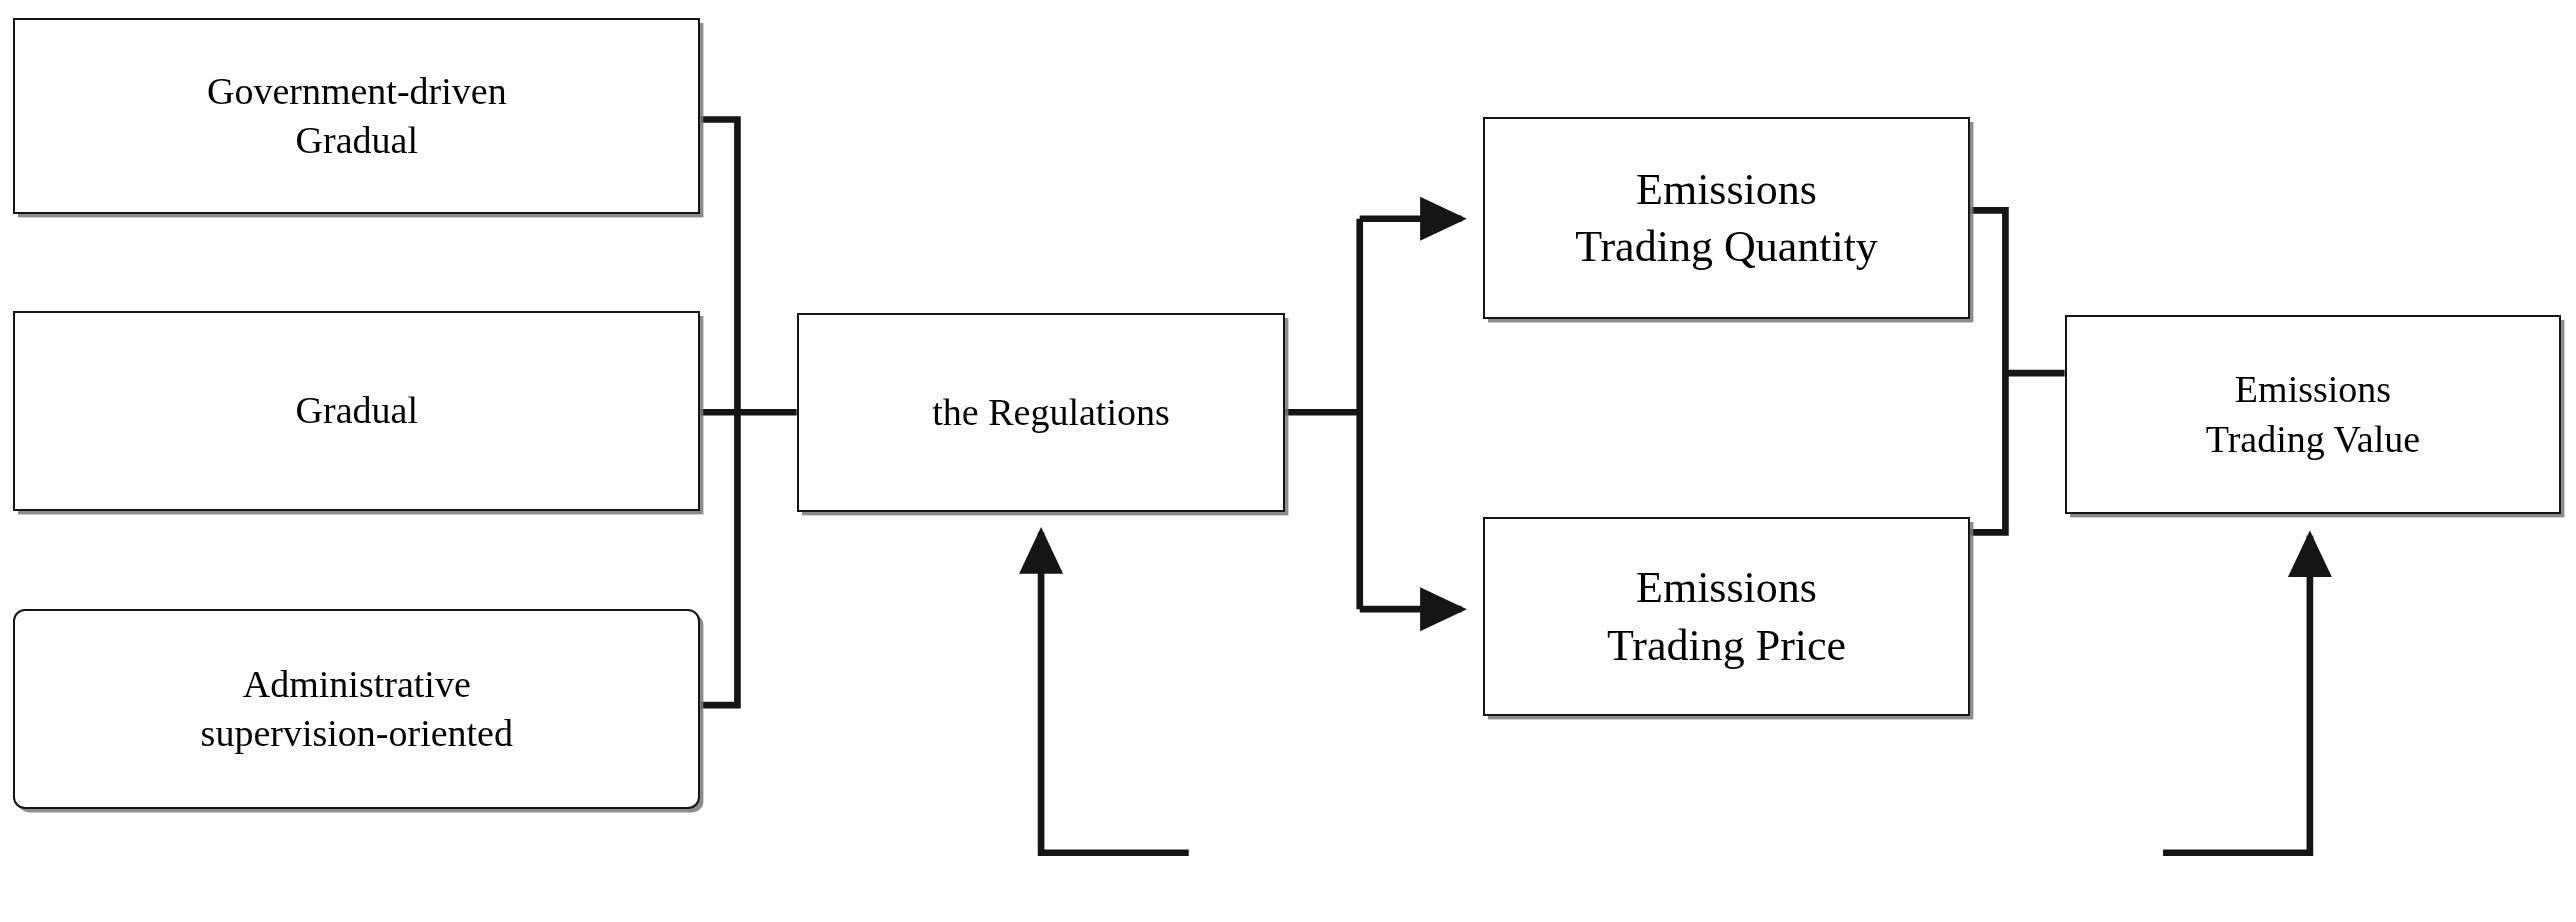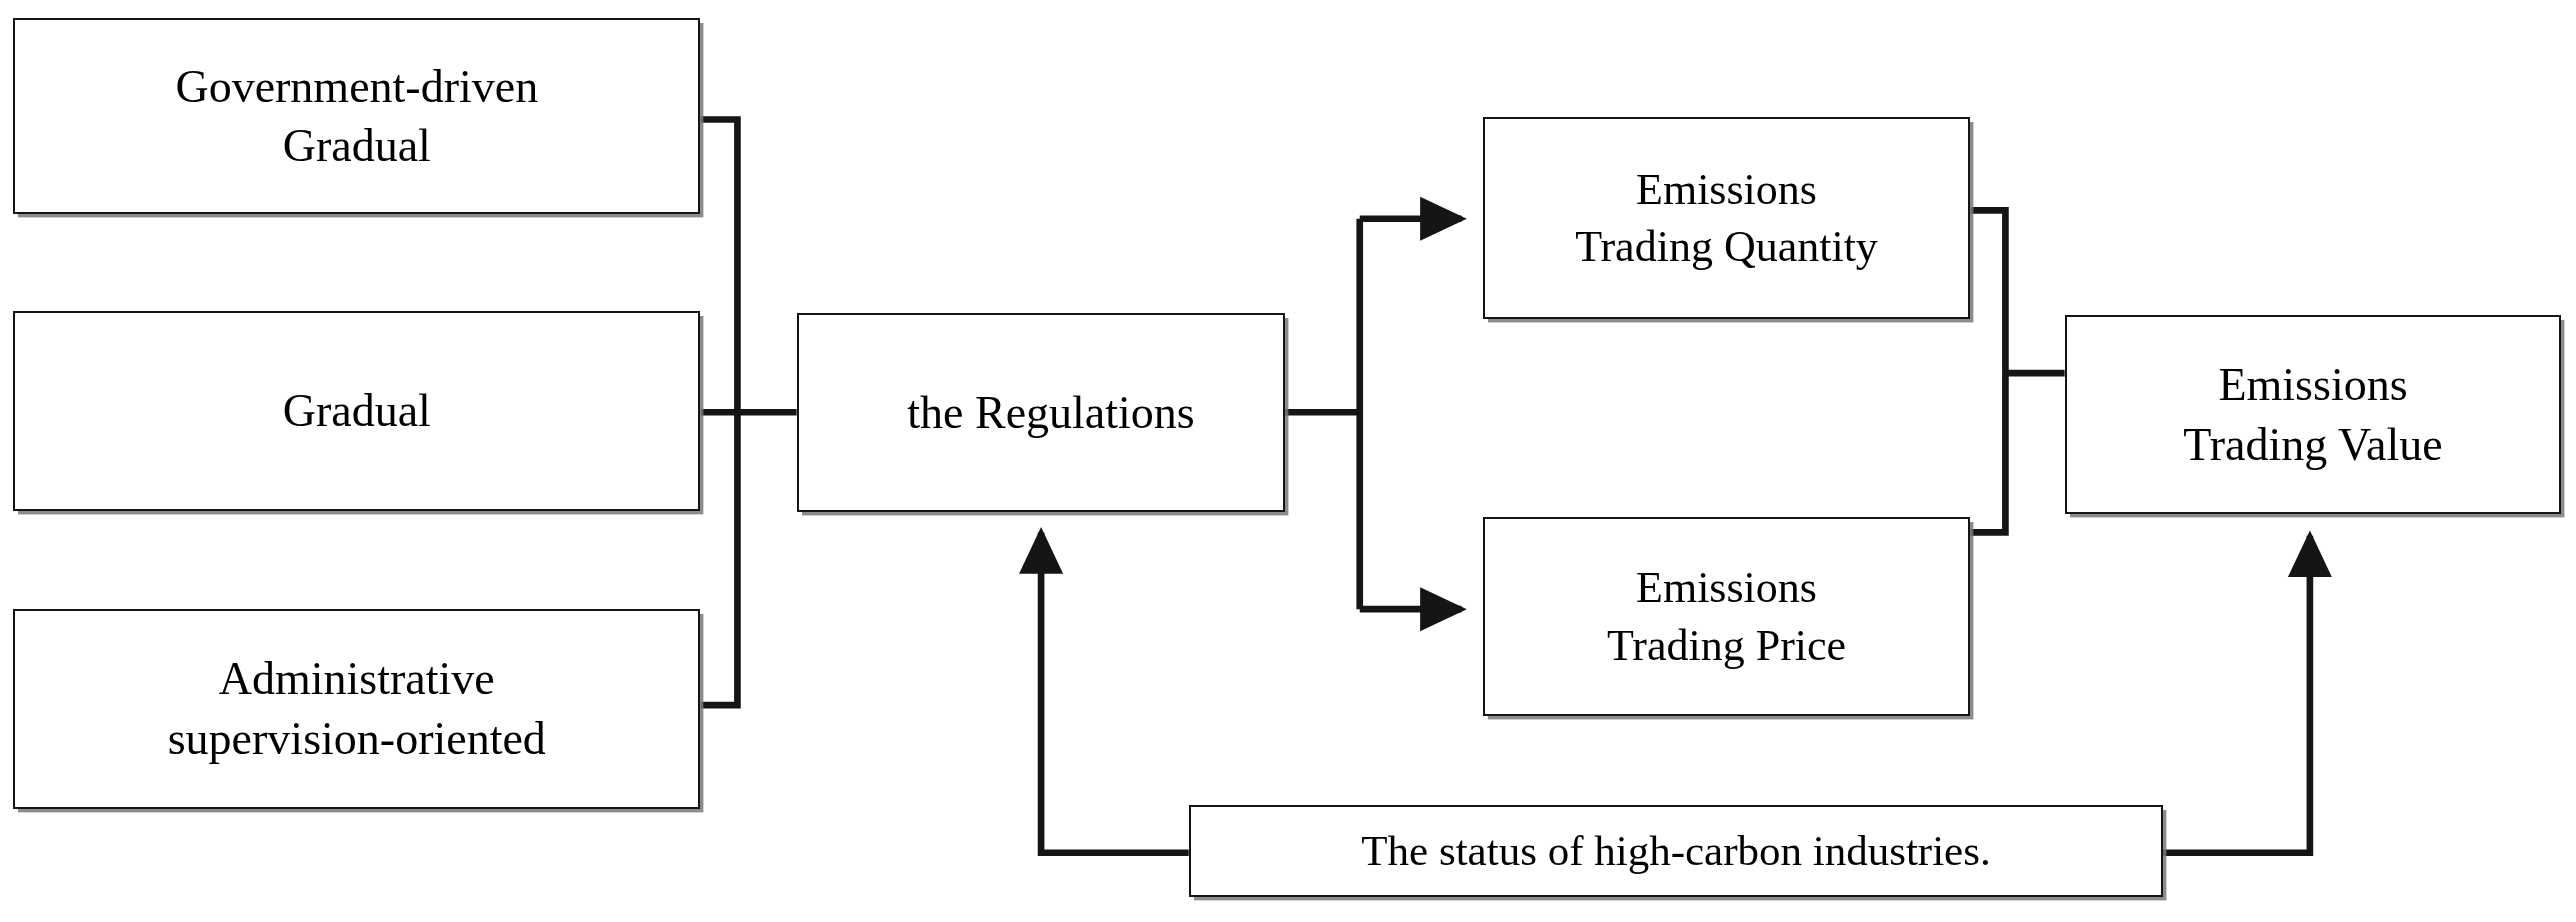--- a/index.html
+++ b/index.html
@@ -41,28 +41,28 @@
   }
   .node .label {
     display: block;
     line-height: 1.30;
     white-space: pre-line;
     padding: 0 11.7px;
   }
   
   .n-gov   { left: 13.3px;   top: 18.4px;   width: 687px;  height: 196px; }
   .n-grad  { left: 13.3px;   top: 311px;  width: 687px;  height: 200px; }
-  .n-admin { left: 13.3px;   top: 609px;  width: 687px;  height: 200px; }
+  .n-admin { left: 13.3px;   top: 609px;  width: 687px;  height: 200px; border-radius: 12px; }
   .n-reg   { left: 797px;  top: 313px;  width: 488px;  height: 199px; padding-left: 20px; }
   .n-qty   { left: 1483px; top: 117px;  width: 487px;  height: 202px; }
   .n-price { left: 1483px; top: 517px;  width: 487px;  height: 199px; }
   .n-value { left: 2065px; top: 315px;  width: 496px;  height: 199px; }
   .n-status{ left: 1189px; top: 805px;  width: 974px; height: 92px; }
 
-  .fs-big   { font-size: 46px; }
+  .fs-big   { font-size: 38px; }
   .fs-mid   { font-size: 44px; }
   .fs-small { font-size: 43px; }
 </style>
 </head>
 <body>
 
 <div id="stage">
 
   <svg id="edges" viewBox="0 0 3088 1106" width="2576" height="923" xmlns="http://www.w3.org/2000/svg">
     <defs>
@@ -134,18 +134,15 @@
   <div class="node n-price">
     <span class="label fs-mid">Emissions
 Trading Price</span>
   </div>
 
   <div class="node n-value">
     <span class="label fs-big">Emissions
 Trading Value</span>
   </div>
 
-  <div class="node n-status">
-    <span class="label fs-small">The status of high-carbon industries.</span>
-  </div>
 
 </div>
 
 
 </body></html>

